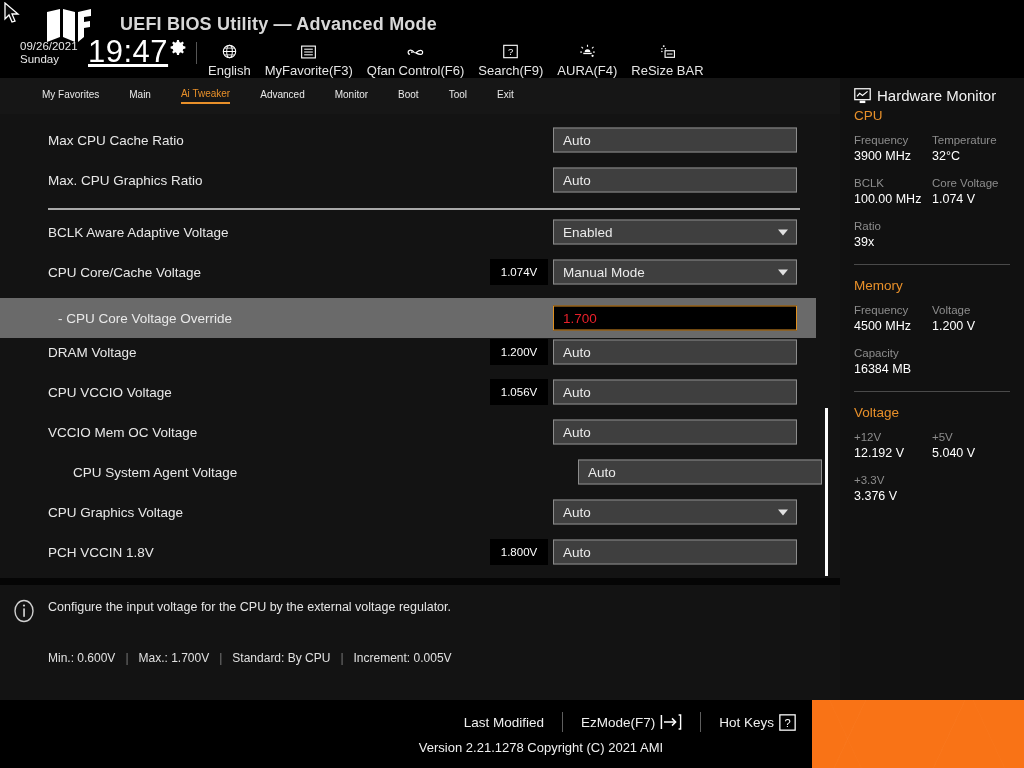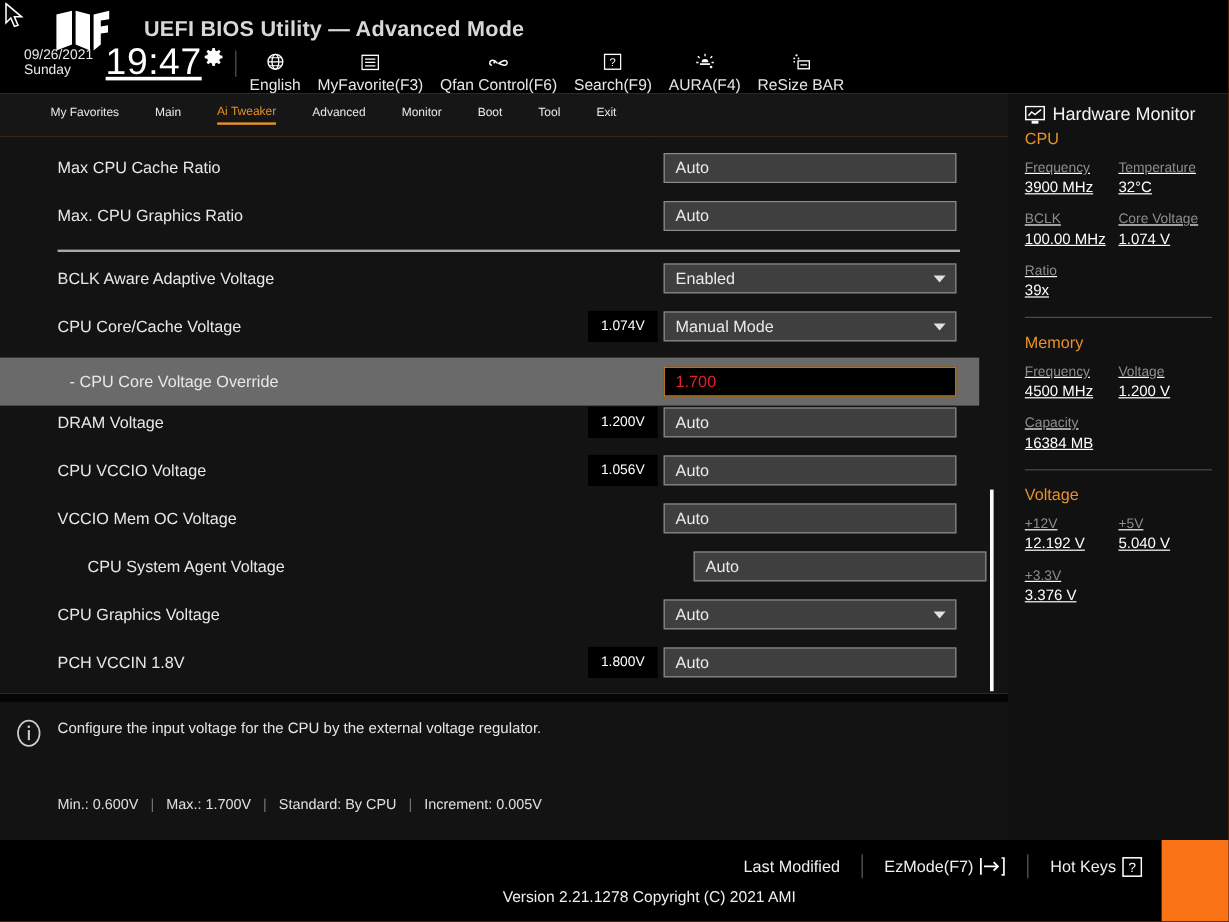--- a/index.html
+++ b/index.html
@@ -57,36 +57,36 @@
   .field.edit { background:#000; border:1px solid #e09020; color:#e8202a; }
   .sep { position:absolute; left:48px; width:752px; height:2px; background:#a9a9a9; }
   #scroll-track { position:absolute; left:825px; top:118px; width:3px; height:460px; background:transparent; z-index:4;}
   #scroll-thumb { position:absolute; left:825px; top:408px; width:3px; height:168px; background:#fdfdfd; z-index:4; cursor:pointer;}
 
   
   #helpsep { position:absolute; left:0; top:578px; width:840px; height:7px; background:#050505; z-index:3;}
   #help { position:absolute; left:0; top:585px; width:840px; height:115px; background:#131313; z-index:2;}
   #infoicon { position:absolute; left:12px; top:14px; width:24px; height:24px; }
   #helptext { position:absolute; left:48px; top:14px; width:700px; font-size:12.5px; color:#e4e4e4; line-height:17px; }
-  #helpmeta { position:absolute; left:48px; top:78px; font-size:12px; color:#e0e0e0; display:flex; gap:0; align-items:flex-end;}
+  #helpmeta { position:absolute; left:48px; top:66px; font-size:12px; color:#e0e0e0; display:flex; gap:0; align-items:flex-end;}
   #helpmeta .mbar { color:#777; padding:0 10px; }
 
   
-  #bottom { position:absolute; left:0; top:700px; width:968px; height:68px; background:#000; z-index:3; }
+  #bottom { position:absolute; left:0; top:700px; width:812px; height:68px; background:#000; z-index:3; }
   #bottomrow { position:absolute; right:16px; top:12px; display:flex; align-items:center; gap:0; font-size:13.5px; color:#efefef;}
   #bottomrow .bitem { display:flex; align-items:center; gap:5px; cursor:pointer; white-space:nowrap; }
   #bottomrow .bsep { width:1px; height:20px; background:#5e5e5e; margin:0 18px; }
   #version { position:absolute; left:0; top:40px; width:1024px; text-align:center; font-size:13px; color:#f0f0f0;margin-left:29px;}
 
   
   #side { position:absolute; left:840px; top:78px; width:184px; height:622px; background:#111111; z-index:2; padding:0 14px; }
   #sidetitle { display:flex; align-items:center; gap:6px; margin-top:9px; font-size:15px; color:#f2f2f2;}
   .sgroup { margin-top:4px; }
   .sgroup h3 { font-size:13.5px; color:#e8902a; font-weight:normal; margin-bottom:10px; }
-  .srow { display:flex; margin-bottom:11px;text-decoration:underline; }
+  .srow { display:flex; margin-bottom:11px; }
   .scol { width:78px; }
   .sk { font-size:11.5px; color:#8d8d8d; line-height:15px; }
   .sv { font-size:12.5px; color:#ffffff; line-height:17px; }
   .sdiv { height:1px; background:#4a4a4a; margin:13px 0 13px 0; }
 </style>
 </head>
 <body>
 
 <div id="root">
   <div class="tex"></div>

